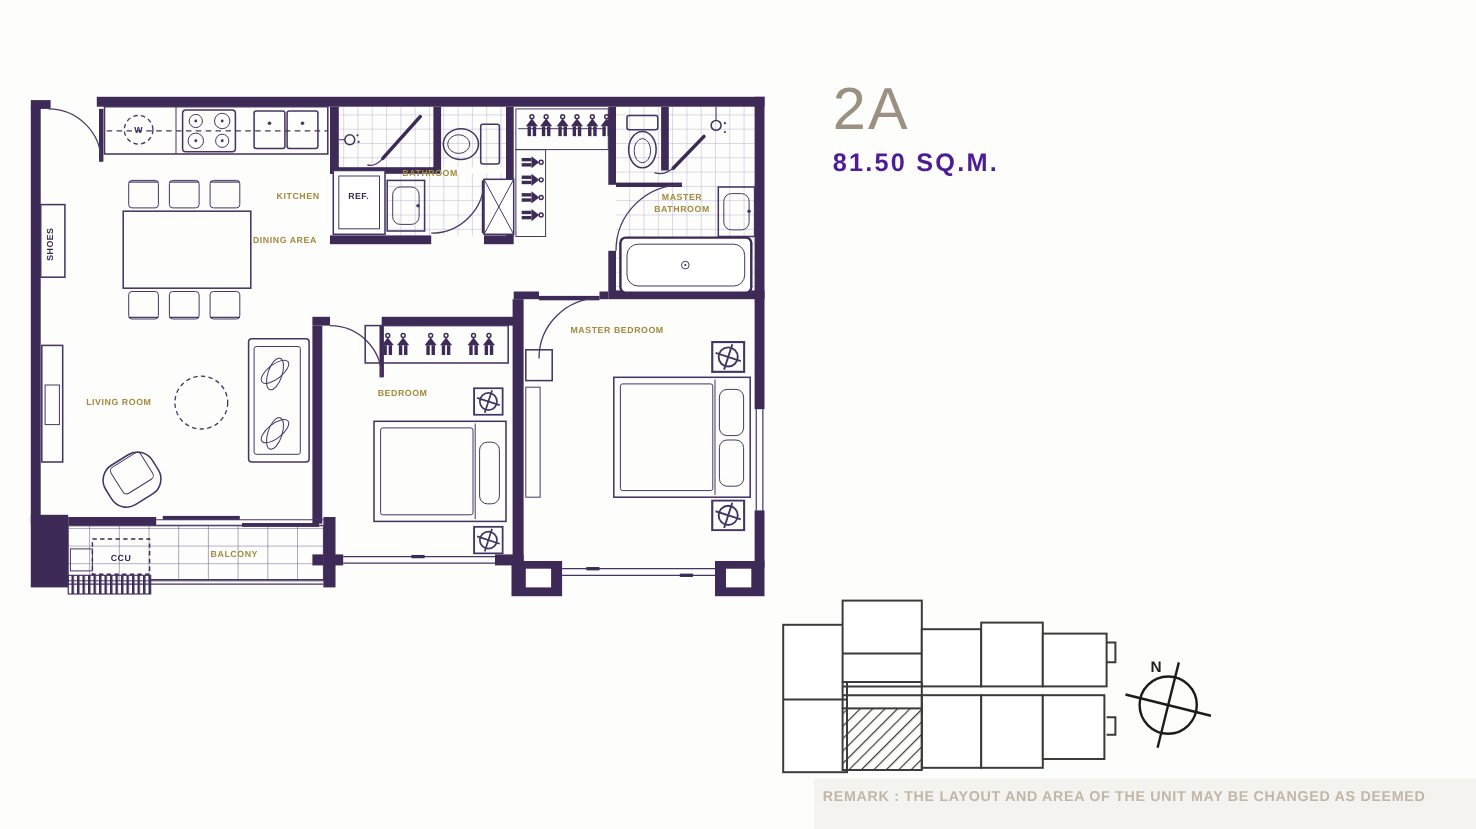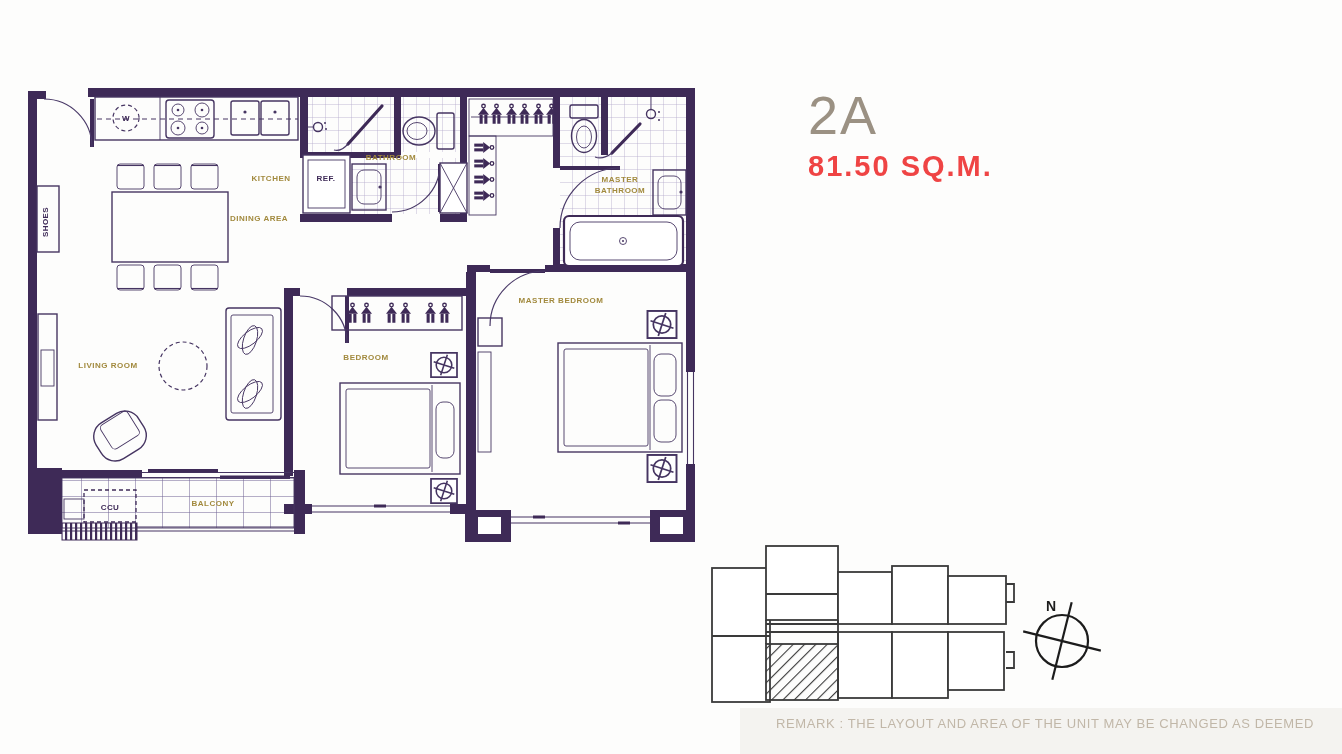--- a/index.html
+++ b/index.html
@@ -21,27 +21,27 @@
   .dlbl{fill:#3e2a57;font:bold 8px "Liberation Sans",sans-serif;letter-spacing:0.4px;text-anchor:middle;}
   .hguse{color:#3e2a57;}
   .lampuse{color:#463562;}
   
   .kp{fill:#ffffff;stroke:#3a3a3a;stroke-width:1.8;}
   .kpl{fill:none;stroke:#3a3a3a;stroke-width:1.8;}
   .hatch{fill:url(#diag);stroke:#3a3a3a;stroke-width:1.8;}
   .cp{fill:none;stroke:#1c1c1c;stroke-width:2.2;}
   .cptext{fill:#1c1c1c;font:bold 14px "Liberation Sans",sans-serif;}
   
-  .title-block{position:absolute;left:808px;top:72px;margin-top:16px;}
+  .title-block{position:absolute;left:757px;top:72px;}
   .unit-name{font-size:54px;font-weight:400;color:#9b9183;letter-spacing:2px;line-height:1;}
-  .unit-area{font-size:29px;font-weight:700;color:#ef4444;letter-spacing:2px;margin-top:8px;}
+  .unit-area{font-size:23px;font-weight:700;color:#4c1d95;letter-spacing:2px;margin-top:8px;}
   
   .remark-band{position:absolute;left:740px;top:708px;width:602px;height:46px;background:#f4f3f0;}
-  .remark{position:absolute;left:748px;top:714px;width:594px;text-align:center;
-    font-size:13px;color:#c1b7a8;letter-spacing:0.6px;line-height:19px;}
+  .remark{position:absolute;left:748px;top:714px;width:594px;
+    font-size:13px;color:#c1b7a8;letter-spacing:0.6px;line-height:19px;font-weight:bold;}
 </style>
 </head>
 <body>
 
 <div class="remark-band"></div>
 
 <svg id="plan-svg" width="1342" height="754" viewBox="0 0 1342 754">
   <defs>
     <pattern id="tile" width="13" height="13" patternUnits="userSpaceOnUse">
       <path d="M13 0H0V13" fill="none" stroke="#b3a8cc" stroke-width="0.8"></path>

